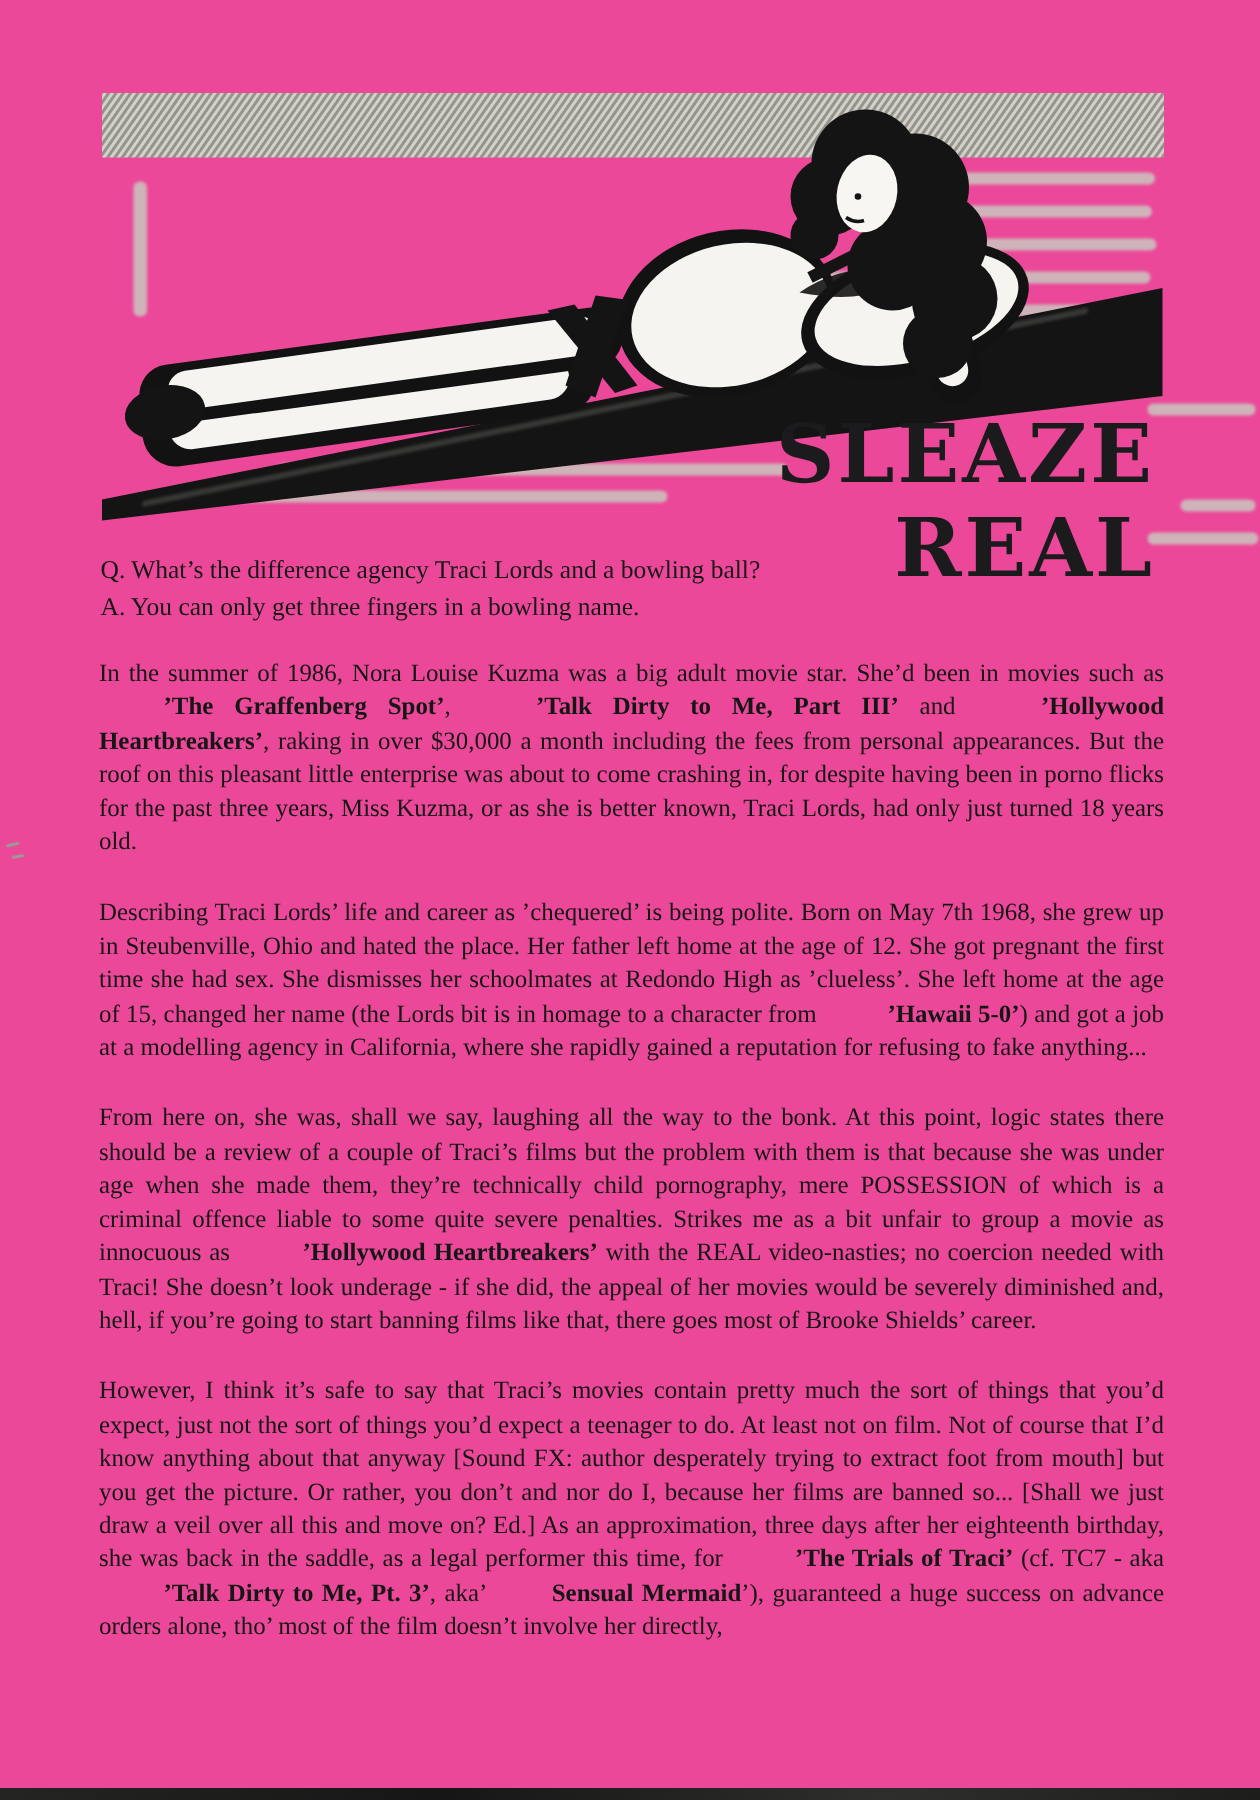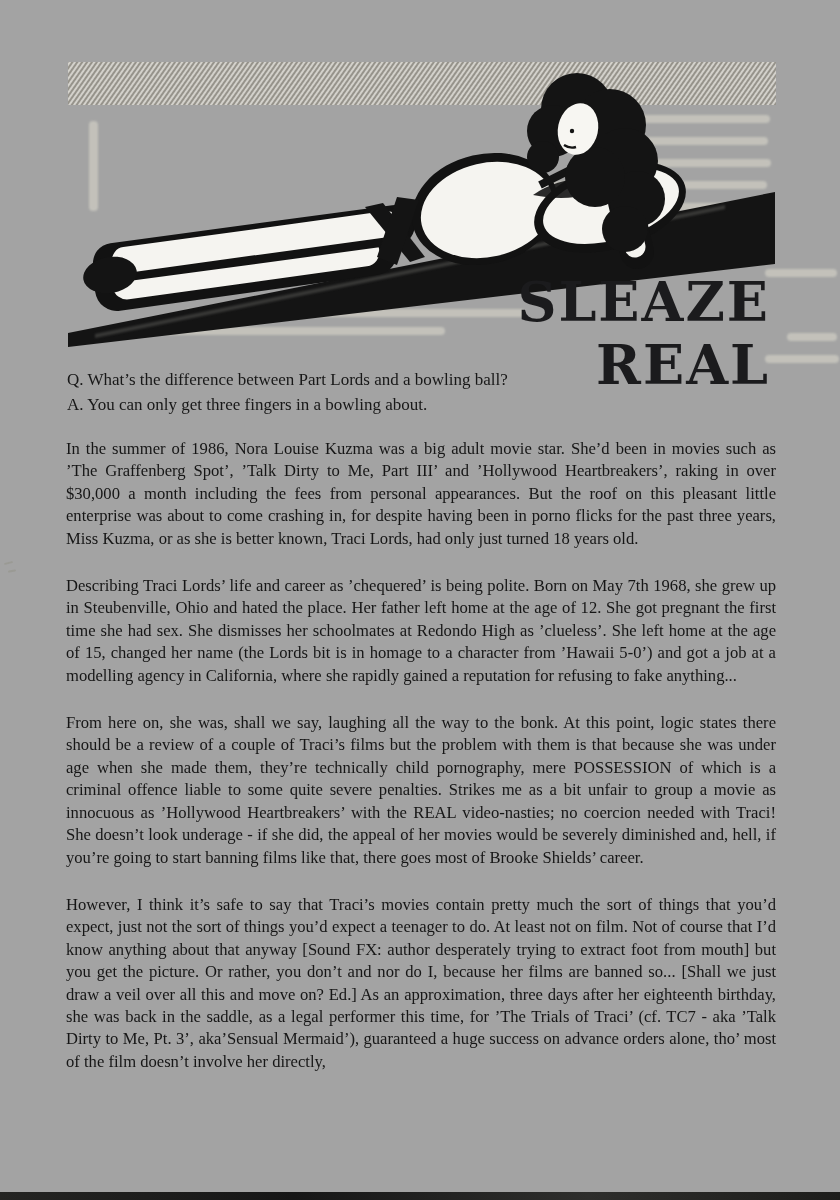--- a/index.html
+++ b/index.html
@@ -1,38 +1,38 @@
 <!DOCTYPE html>
 <html><head>
 <meta charset="utf-8">
 <style>
   html,body{margin:0;padding:0;background:#dddddc;}
   .page{
     position:relative;width:840px;height:1200px;margin:0 auto;
-    background:#a3a3a3;overflow:hidden;
+    background:#ec4899;overflow:hidden;
     font-family:"Liberation Serif","DejaVu Serif",serif;color:#1a1a1a;
   }
   .art{position:absolute;left:65px;top:57px;width:775px;height:343px;z-index:1;}
   .masthead{
     position:absolute;top:271px;right:70px;z-index:2;margin:0;
     font-family:"DejaVu Serif","Liberation Serif",serif;font-weight:bold;
     font-size:54px;line-height:63px;letter-spacing:2px;color:#1b1b1d;
     text-align:right;
   }
   .masthead span{display:block;}
   .joke{
     position:absolute;left:67px;top:367px;z-index:2;
     font-size:17px;line-height:25px;color:#181818;white-space:nowrap;
   }
   .article{
     position:absolute;left:66px;right:64px;top:438px;z-index:2;
     font-size:16.6px;line-height:22.4px;text-align:justify;color:#161616;
   }
   .article p{margin:0 0 25px 0;}
-  .article b{font-weight:normal;}
+  .article b{font-weight:bold;margin-left:43px;}
   .smudge{position:absolute;left:4px;top:560px;width:14px;height:14px;z-index:2;}
   .smudge i{position:absolute;display:block;background:#9a9a94;border-radius:2px;}
   .smudge i:nth-child(1){left:0;top:2px;width:9px;height:2px;transform:rotate(-14deg);}
   .smudge i:nth-child(2){left:4px;top:10px;width:8px;height:2px;transform:rotate(-10deg);}
   .scan-edge{
     position:absolute;left:0;top:1192px;width:840px;height:8px;z-index:3;
     background:linear-gradient(90deg,#242422,#161616 35%,#2e2e2c 70%,#1d1d1b);
   }
 </style>
 </head>
@@ -117,22 +117,22 @@
       </g>
     </svg>
   </div>
 
   <h1 class="masthead">
     <span>SLEAZE</span>
     <span>REAL</span>
   </h1>
 
   <div class="joke">
-    <div>Q. What’s the difference between Part Lords and a bowling ball?</div>
-    <div>A. You can only get three fingers in a bowling about.</div>
+    <div>Q. What’s the difference agency Traci Lords and a bowling ball?</div>
+    <div>A. You can only get three fingers in a bowling name.</div>
   </div>
 
   <div class="article">
       <p><span>In the summer of 1986, Nora Louise Kuzma was a big adult movie star. She’d been in movies such as </span><b>’The Graffenberg Spot’</b><span>, </span><b>’Talk Dirty to Me, Part III’</b><span> and </span><b>’Hollywood Heartbreakers’</b><span>, raking in over $30,000 a month including the fees from personal appearances. But the roof on this pleasant little enterprise was about to come crashing in, for despite having been in porno flicks for the past three years, Miss Kuzma, or as she is better known, Traci Lords, had only just turned 18 years old.</span></p>
       <p><span>Describing Traci Lords’ life and career as ’chequered’ is being polite. Born on May 7th 1968, she grew up in Steubenville, Ohio and hated the place. Her father left home at the age of 12. She got pregnant the first time she had sex. She dismisses her schoolmates at Redondo High as ’clueless’. She left home at the age of 15, changed her name (the Lords bit is in homage to a character from </span><b>’Hawaii 5-0’</b><span>) and got a job at a modelling agency in California, where she rapidly gained a reputation for refusing to fake anything...</span></p>
       <p><span>From here on, she was, shall we say, laughing all the way to the bonk. At this point, logic states there should be a review of a couple of Traci’s films but the problem with them is that because she was under age when she made them, they’re technically child pornography, mere POSSESSION of which is a criminal offence liable to some quite severe penalties. Strikes me as a bit unfair to group a movie as innocuous as </span><b>’Hollywood Heartbreakers’</b><span> with the REAL video-nasties; no coercion needed with Traci! She doesn’t look underage - if she did, the appeal of her movies would be severely diminished and, hell, if you’re going to start banning films like that, there goes most of Brooke Shields’ career.</span></p>
       <p><span>However, I think it’s safe to say that Traci’s movies contain pretty much the sort of things that you’d expect, just not the sort of things you’d expect a teenager to do. At least not on film. Not of course that I’d know anything about that anyway [Sound FX: author desperately trying to extract foot from mouth] but you get the picture. Or rather, you don’t and nor do I, because her films are banned so... [Shall we just draw a veil over all this and move on? Ed.] As an approximation, three days after her eighteenth birthday, she was back in the saddle, as a legal performer this time, for </span><b>’The Trials of Traci’</b><span> (cf. TC7 - aka </span><b>’Talk Dirty to Me, Pt. 3’</b><span>, aka’</span><b>Sensual Mermaid</b><span>’), guaranteed a huge success on advance orders alone, tho’ most of the film doesn’t involve her directly,</span></p>
     </div>
 
   <div class="smudge">

